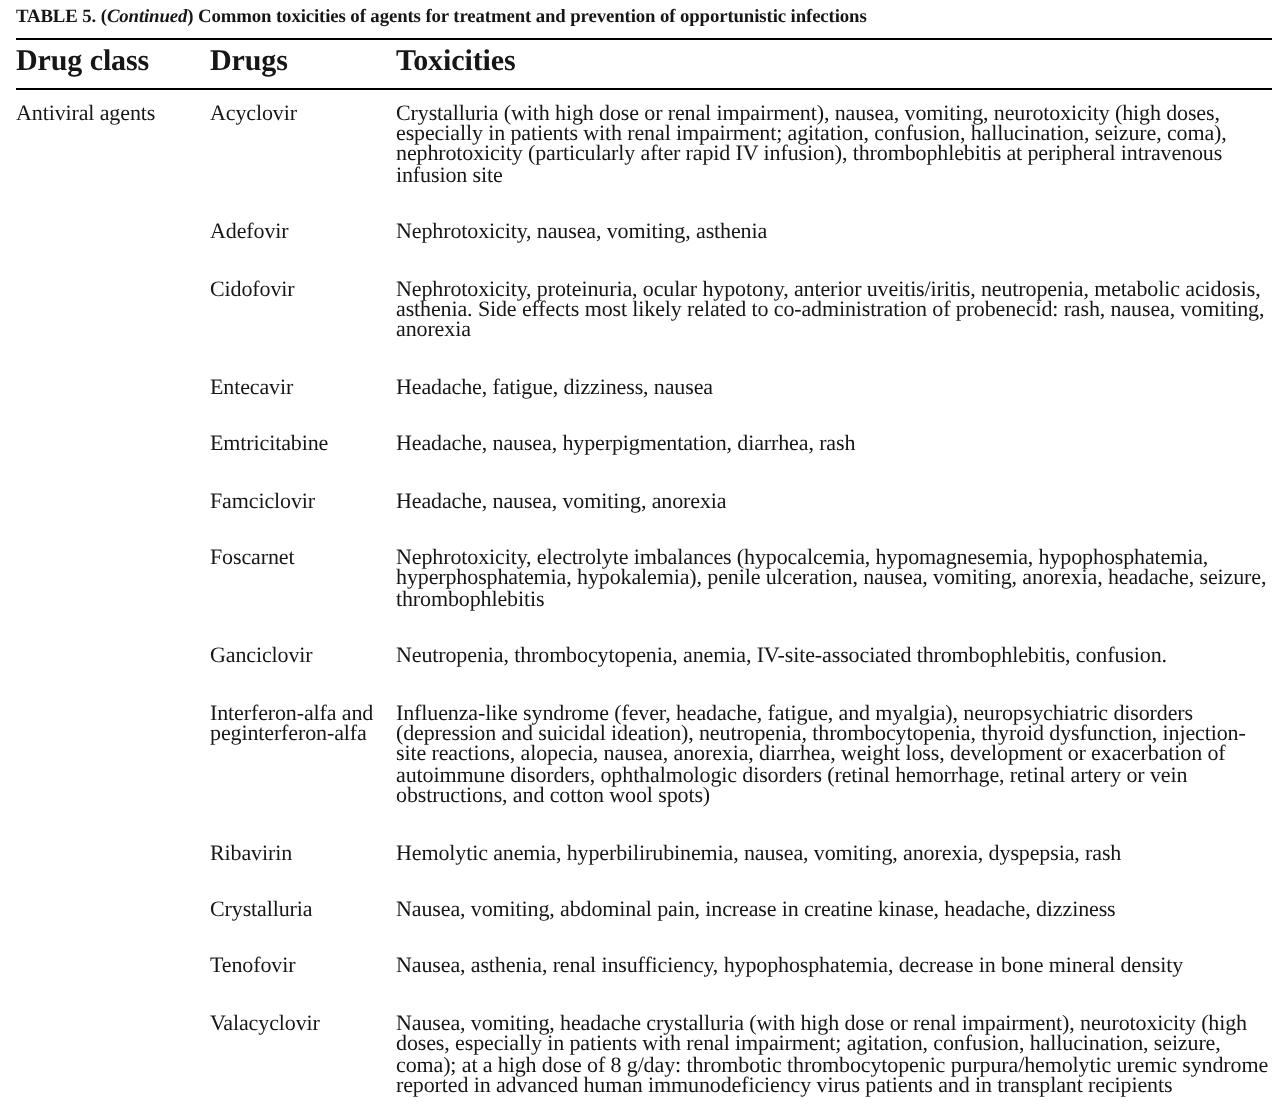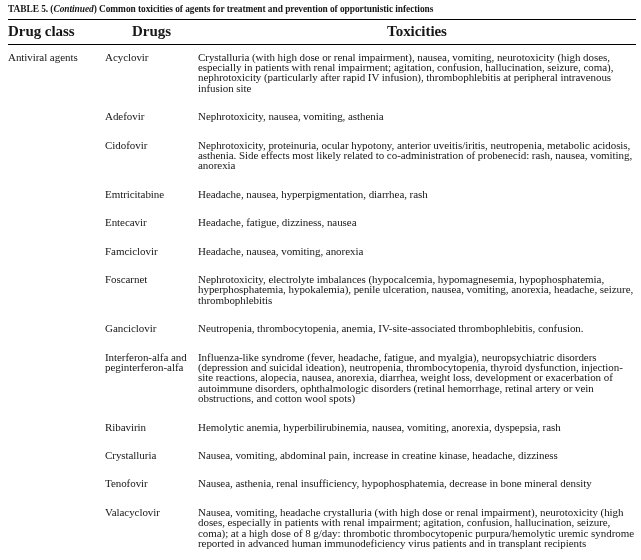--- a/index.html
+++ b/index.html
@@ -32,21 +32,21 @@
   .header-row {
     display: grid;
     grid-template-columns: 97px 93px 1fr;
     align-items: center;
     padding: 3px 0 3.5px 0;
     border-bottom: 1.4px solid #000;
     font-weight: bold;
     font-size: 15px;
     letter-spacing: -0.05px;
   }
-  .center { text-align: center; }
+  .center { }
   .tbody { padding-top: 7px; }
   .row {
     display: grid;
     grid-template-columns: 97px 93px 1fr;
     margin-bottom: 18px;
     font-size: 11px;
     line-height: 10.4px;
     letter-spacing: -0.06px;
   }
   .cell { padding-right: 6px; }
@@ -82,28 +82,28 @@
     </div>
 
     <div class="row">
       <div class="cell"></div>
       <div class="cell">Cidofovir</div>
       <div class="cell tox">Nephrotoxicity, proteinuria, ocular hypotony, anterior uveitis/iritis, neutropenia, metabolic acidosis, asthenia. Side effects most likely related to co-administration of probenecid: rash, nausea, vomiting, anorexia</div>
     </div>
 
     <div class="row">
       <div class="cell"></div>
-      <div class="cell">Emtricitabine</div>
-      <div class="cell tox">Headache, nausea, hyperpigmentation, diarrhea, rash</div>
+      <div class="cell">Entecavir</div>
+      <div class="cell tox">Headache, fatigue, dizziness, nausea</div>
     </div>
 
     <div class="row">
       <div class="cell"></div>
-      <div class="cell">Entecavir</div>
-      <div class="cell tox">Headache, fatigue, dizziness, nausea</div>
+      <div class="cell">Emtricitabine</div>
+      <div class="cell tox">Headache, nausea, hyperpigmentation, diarrhea, rash</div>
     </div>
 
     <div class="row">
       <div class="cell"></div>
       <div class="cell">Famciclovir</div>
       <div class="cell tox">Headache, nausea, vomiting, anorexia</div>
     </div>
 
     <div class="row">
       <div class="cell"></div>

